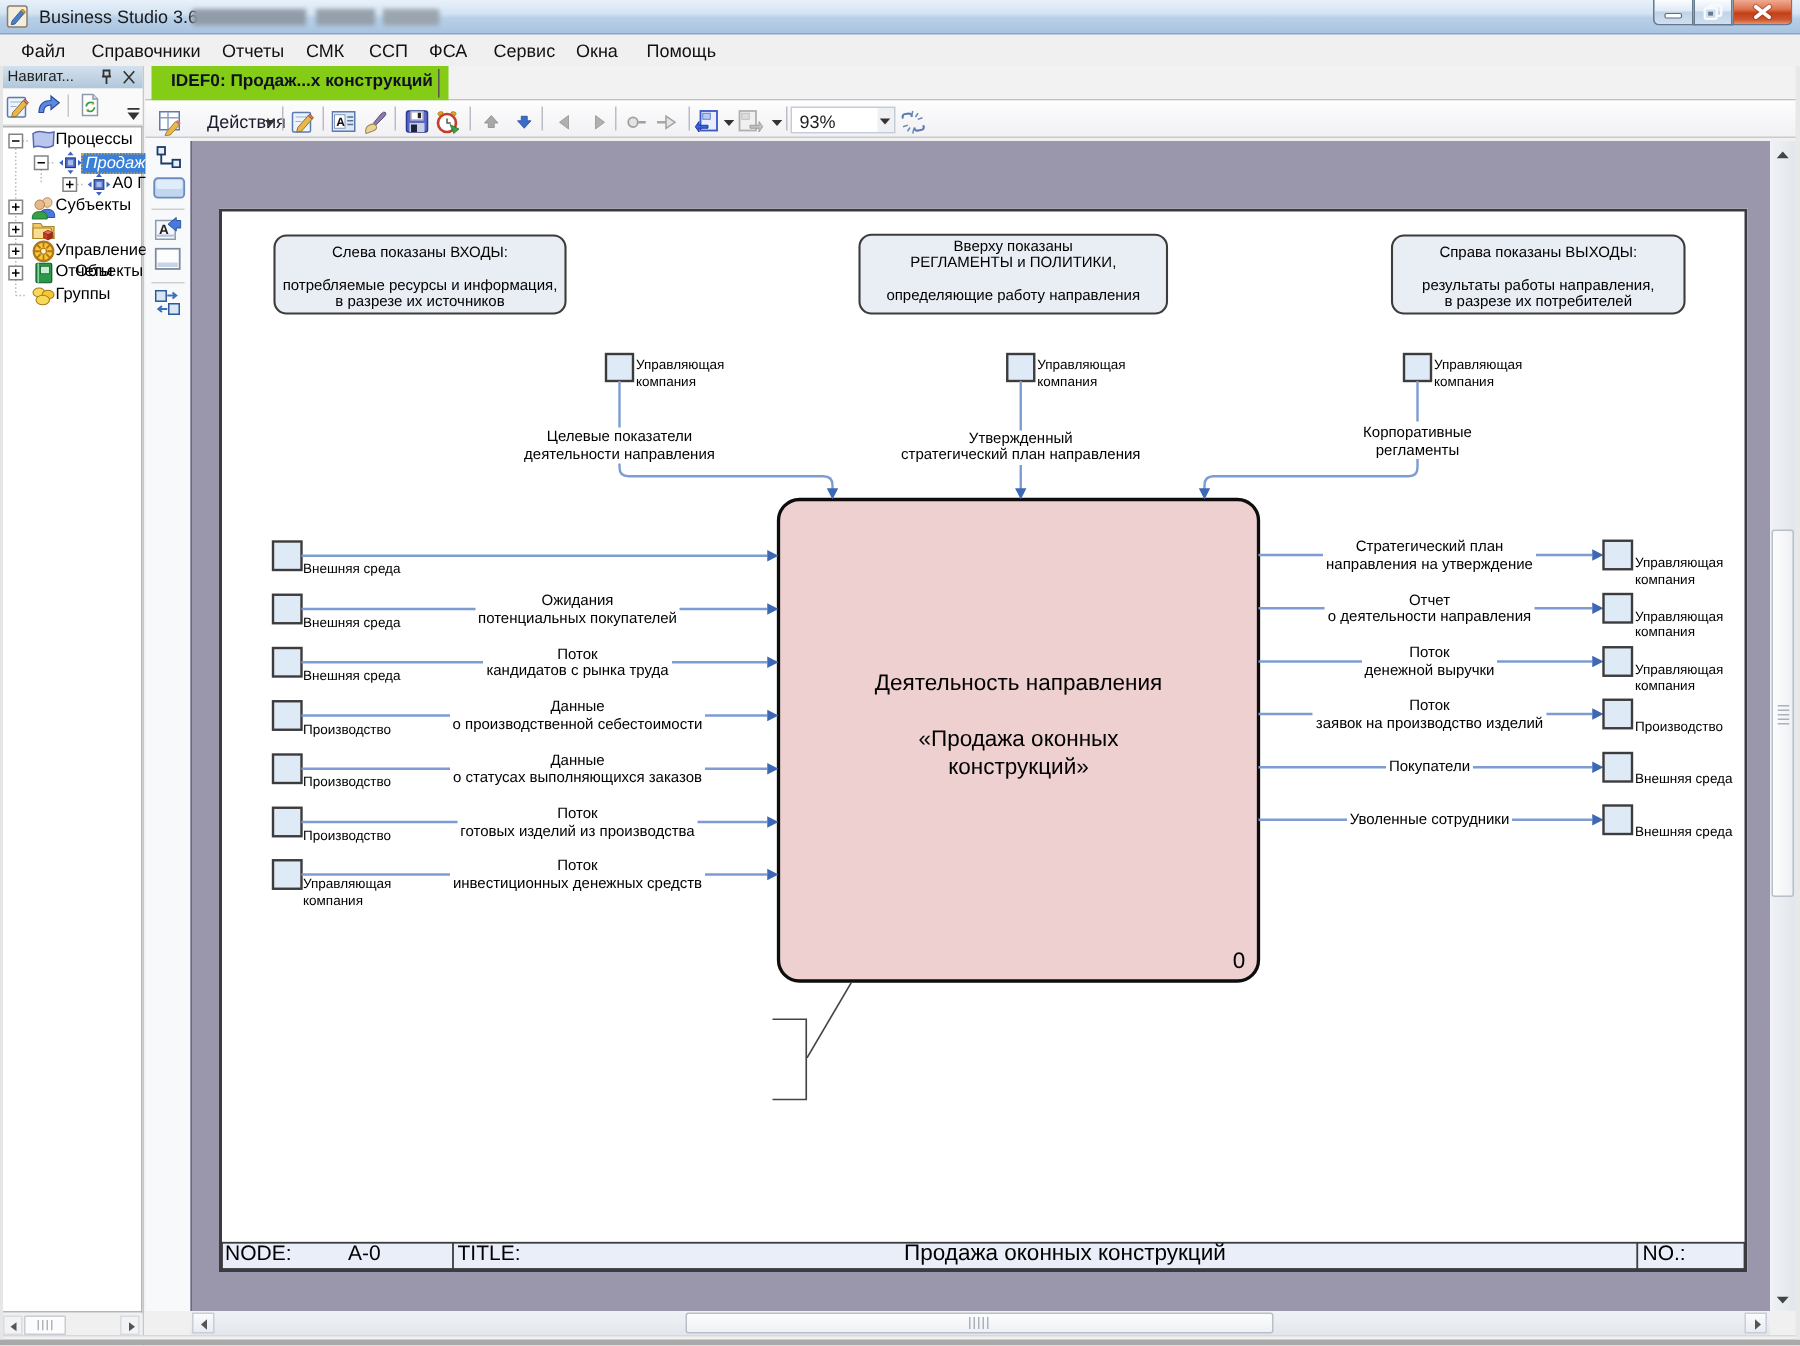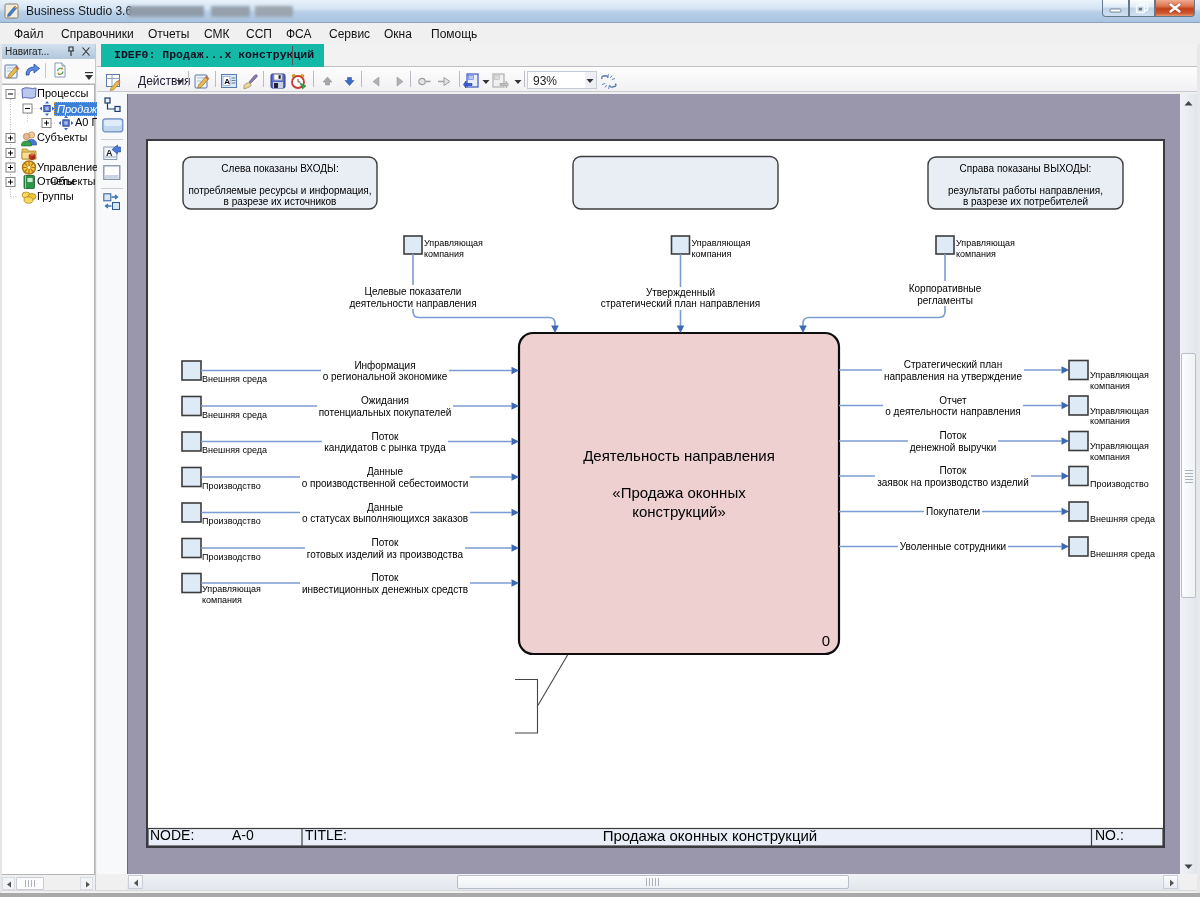--- a/index.html
+++ b/index.html
@@ -27,21 +27,21 @@
 
 
 #panel { position:absolute; left:0; top:44px; width:96px; height:853px; background:#f0f0f0; border-right:1px solid #c8c8c8; }
 #panelhdr { position:absolute; left:0; top:0; width:95px; height:15px; background:linear-gradient(#d3e1ee,#b0c7da); font-size:10px; color:#222;padding-left:23px; }
 #paneltb { position:absolute; left:0; top:15px; width:95px; height:25px; background:#fafafa; border-bottom:1px solid #d8d8d8; }
 #tree { position:absolute; left:1px; top:40px; width:94px; height:791px; background:#fff; border:1px solid #b4b4b4; border-left:none; font-size:11px; color:#000; }
 #panelscroll { position:absolute; left:1px; top:832px; width:94px; height:16px; background:#f0f0f0; }
 
 
 #tabbar { position:absolute; left:97px; top:44px; width:1103px; height:23px; background:#f2f2f2; border-bottom:1px solid #c0c0c4; }
-#tabbar .tab { position:absolute; left:4px; top:0; height:23px; padding:4px 10px 0 13px; font-size:11.5px; font-weight:bold; color:#101024; background:#14b8a6;font-family:Liberation Mono, monospace; }
+#tabbar .tab { position:absolute; left:4px; top:0; height:23px; padding:4px 10px 0 13px; font-size:11.5px; font-weight:bold; color:#101024; background:#84cc16; }
 #tabbar .tabsep { position:absolute; left:195px; top:2px; width:1px; height:19px; background:#555; }
 
 
 #toolbar { position:absolute; left:97px; top:67px; width:1103px; height:25px; background:linear-gradient(#fdfdfd,#f1f1f4); border-bottom:1px solid #c9c9d2; }
 .tsep { position:absolute; top:4px; width:1px; height:16px; background:#bcbcc6; }
 
 
 #strip { position:absolute; left:97px; top:92px; width:30px; height:782px; background:#f8f9fa; }
 #canvas { position:absolute; left:127px; top:94px; width:1053px; height:780px; background:#9a96ac; border-left:1px solid #6e6885; }
 #page { position:absolute; left:18px; top:45px; width:1019px; height:709px; background:#fff; }
@@ -445,30 +445,30 @@
 <line x1="693" y1="407.5" x2="915.5" y2="407.5" stroke="#7d9cd2" stroke-width="1.6"></line>
 <path d="M915.5 403.7 L923 407.5 L915.5 411.3 Z" fill="#3c68b4"></path>
 <rect x="923" y="398.0" width="19" height="19" rx="0" fill="#dfeaf7" stroke="#3c3c3c" stroke-width="1.6"></rect>
 <path d="M369 540.5 L391.5 540.5 L391.5 594 L369 594" stroke="#444" stroke-width="1.1" fill="none"></path>
 <line x1="392" y1="566.3" x2="421.7" y2="515.7" stroke="#444" stroke-width="1.1"></line>
 <rect x="2" y="689.5" width="1015" height="17.5" fill="#e9eef8" stroke="#3c3c3c" stroke-width="1.2"></rect>
 <line x1="156" y1="689.5" x2="156" y2="707" stroke="#3c3c3c" stroke-width="1.2"></line>
 <line x1="945.5" y1="689.5" x2="945.5" y2="707" stroke="#3c3c3c" stroke-width="1.2"></line>
       </svg>
 <div class="legend" style="left:37px;top:23.5px;width:194px;"><span>Слева показаны ВХОДЫ:</span><br><br><span>потребляемые ресурсы и информация,</span><br><span>в разрезе их источников</span></div>
+<div class="legend" style="left:427px;top:19.5px;width:205px;"><span>Вверху показаны</span><br><span>РЕГЛАМЕНТЫ и ПОЛИТИКИ,</span><br><br><span>определяющие работу направления</span></div>
 <div class="legend" style="left:782px;top:23.5px;width:195px;"><span>Справа показаны ВЫХОДЫ:</span><br><br><span>результаты работы направления,</span><br><span>в разрезе их потребителей</span></div>
 <div class="dg" style="left:373px;top:308px;width:320px;font-size:15px;line-height:18.5px;">Деятельность направления<br><br>«Продажа оконных<br>конструкций»</div>
 <div class="dg" style="left:672px;top:496px;width:16px;font-size:15px;">0</div>
 <div class="bl" style="left:278px;top:99px;">Управляющая<br>компания</div>
 <div class="bl" style="left:545.5px;top:99px;">Управляющая<br>компания</div>
 <div class="bl" style="left:810px;top:99px;">Управляющая<br>компания</div>
 <div class="dg lab" style="left:192px;top:147.4px;width:150px;"><div class="labin">Целевые показатели<br>деятельности направления</div></div>
 <div class="dg lab" style="left:444.5px;top:147.5px;width:180px;"><div class="labin">Утвержденный<br>стратегический план направления</div></div>
 <div class="dg lab" style="left:744px;top:144.4px;width:110px;"><div class="labin">Корпоративные<br>регламенты</div></div>
-<div class="dg lab" style="left:89px;top:220.7px;width:300px;"><div class="labin">Информация<br>о региональной экономике</div></div>
 <div class="bl" style="left:56px;top:235.0px;">Внешняя среда</div>
 <div class="dg lab" style="left:89px;top:256.2px;width:300px;"><div class="labin">Ожидания<br>потенциальных покупателей</div></div>
 <div class="bl" style="left:56px;top:270.5px;">Внешняя среда</div>
 <div class="dg lab" style="left:89px;top:291.7px;width:300px;"><div class="labin">Поток<br>кандидатов с рынка труда</div></div>
 <div class="bl" style="left:56px;top:306.0px;">Внешняя среда</div>
 <div class="dg lab" style="left:89px;top:327.2px;width:300px;"><div class="labin">Данные<br>о производственной себестоимости</div></div>
 <div class="bl" style="left:56px;top:341.5px;">Производство</div>
 <div class="dg lab" style="left:89px;top:362.7px;width:300px;"><div class="labin">Данные<br>о статусах выполняющихся заказов</div></div>
 <div class="bl" style="left:56px;top:377.0px;">Производство</div>
 <div class="dg lab" style="left:89px;top:398.2px;width:300px;"><div class="labin">Поток<br>готовых изделий из производства</div></div>

